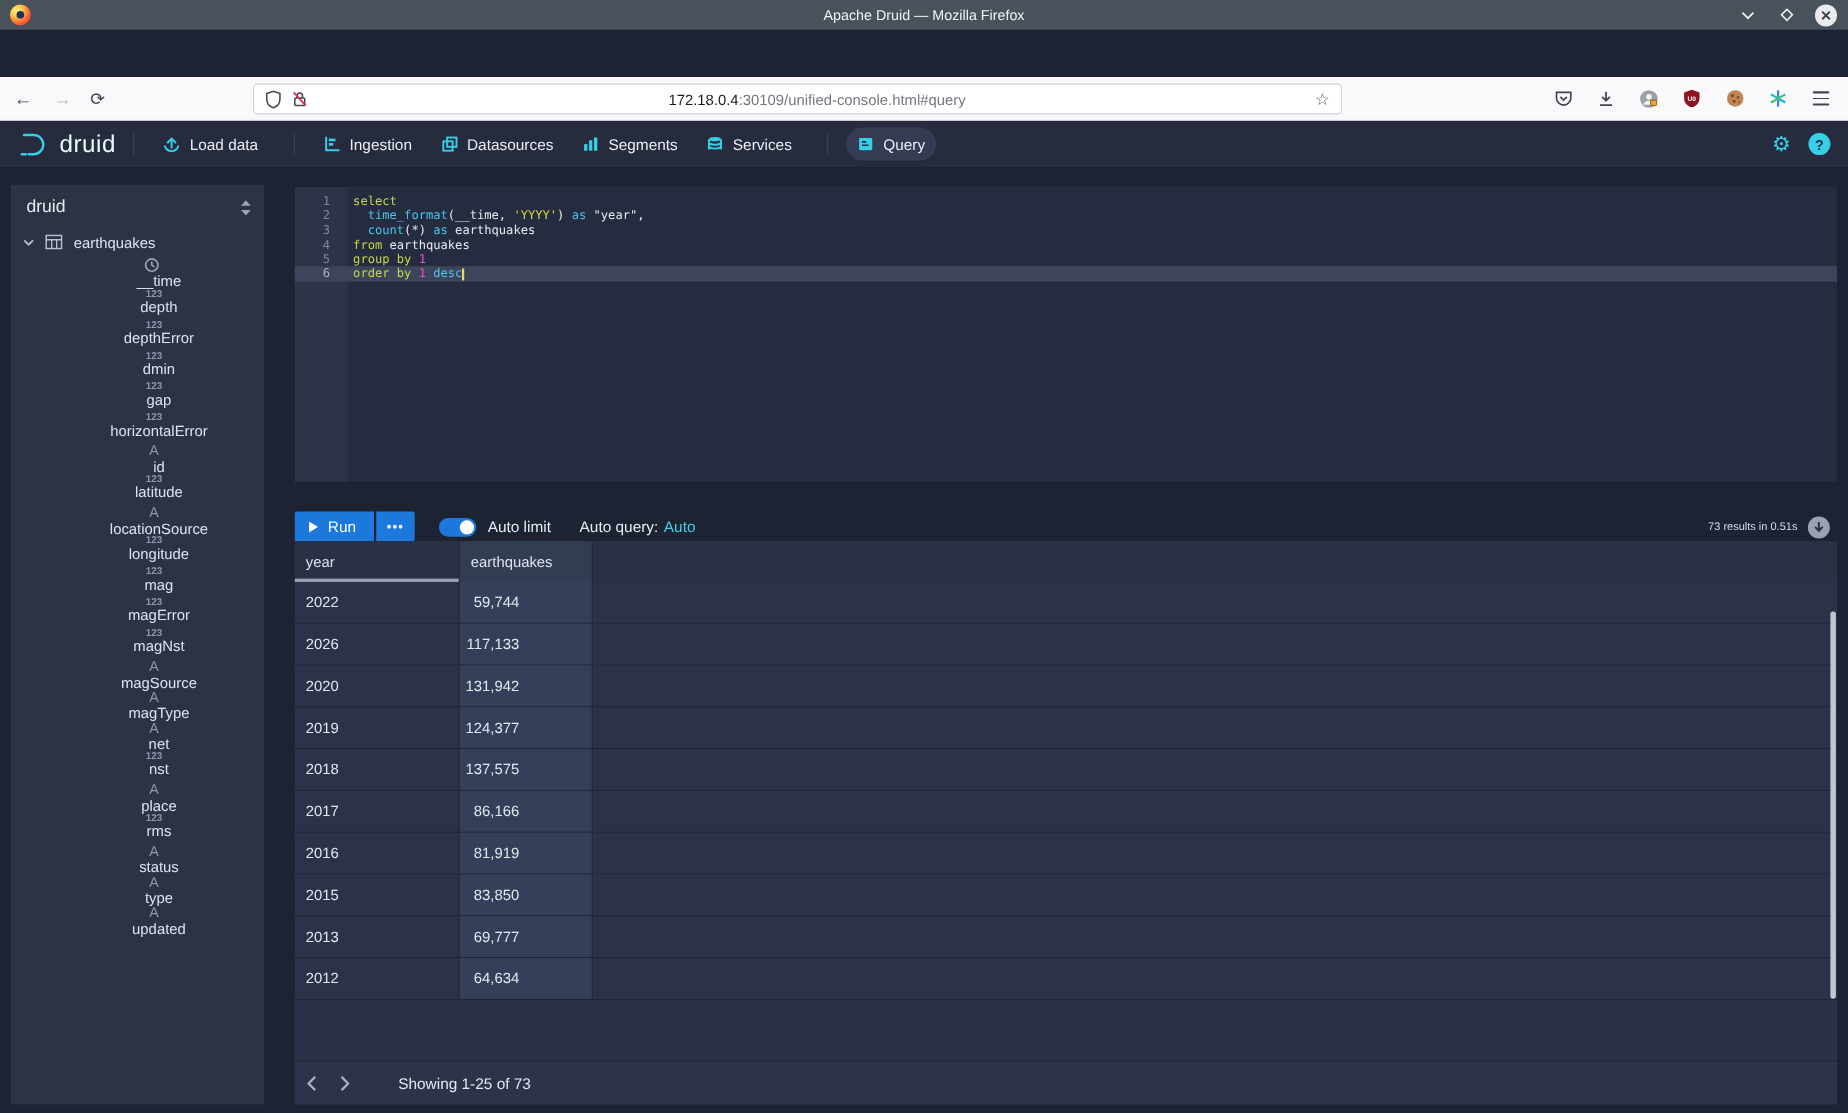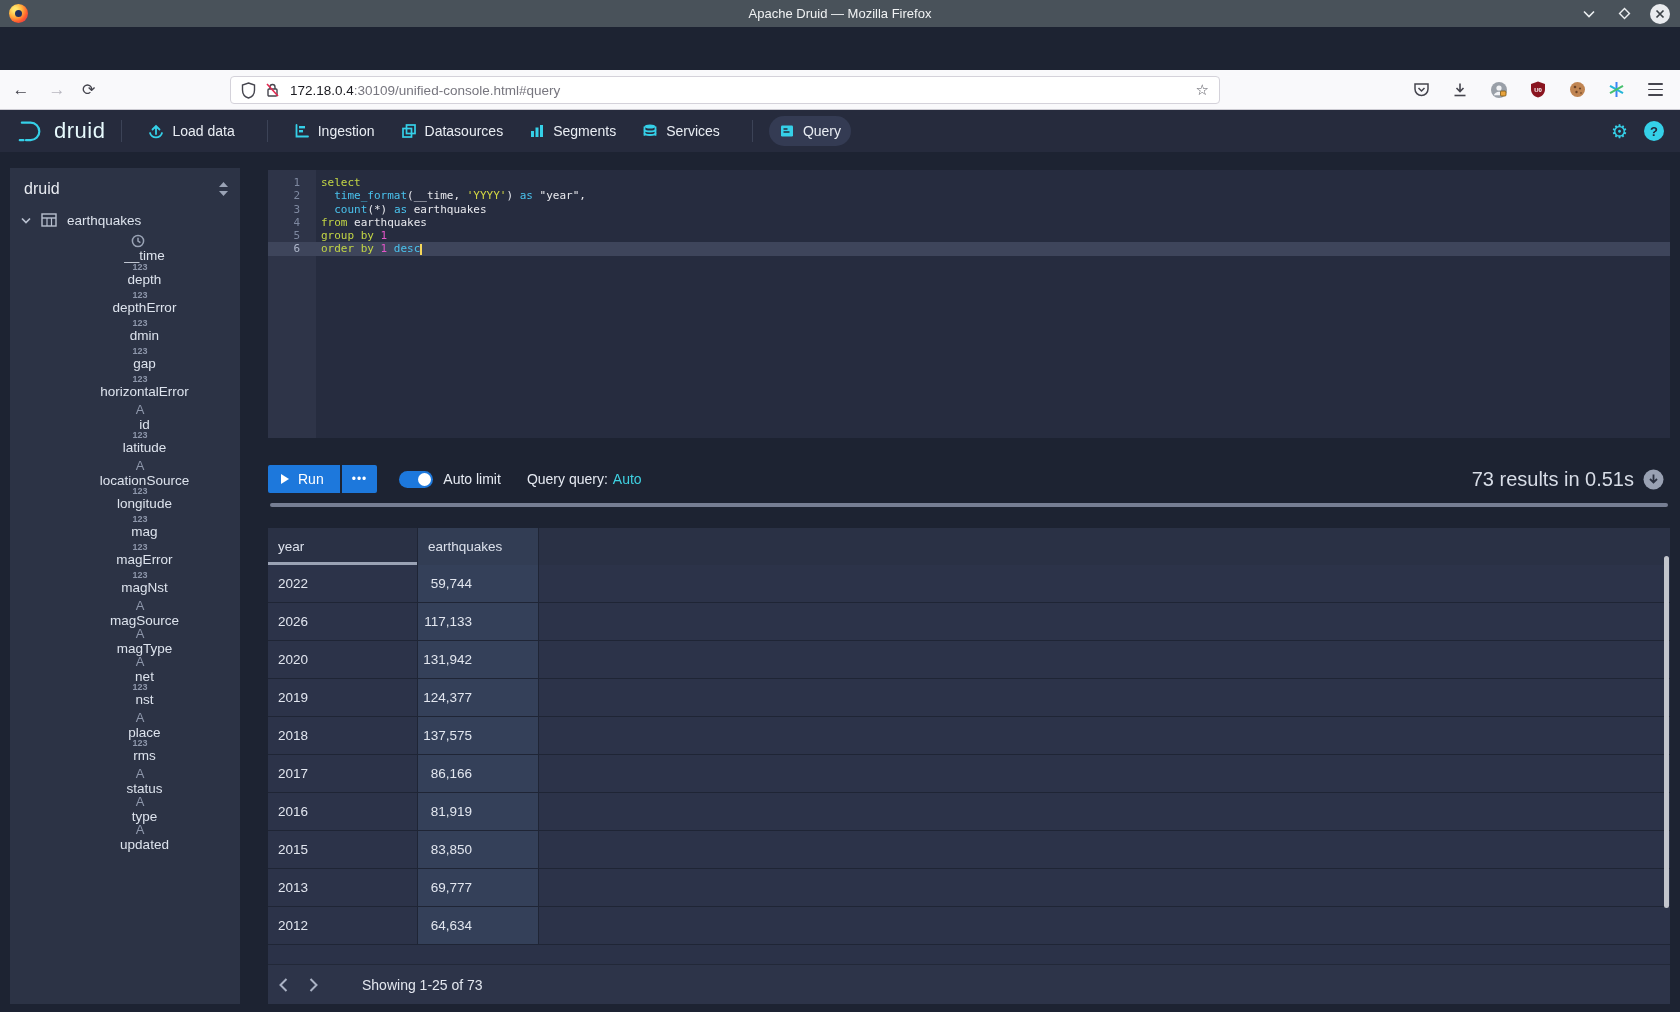--- a/index.html
+++ b/index.html
@@ -25,21 +25,21 @@
   .newtab { position:absolute; left:218px; top:8px; width:28px; height:28px; border-radius:6px; display:flex; align-items:center; justify-content:center;
             color:#3c3c44; font-size:19px; font-weight:400; }
 
   
   .toolbar { position:absolute; left:0; top:70px; width:1680px; height:40px; background:#f9f9fb; border-bottom:1px solid #cccbd2; }
   .navbtns { position:absolute; left:10px; top:0; height:39px; display:flex; align-items:center; gap:14px; }
   .nav-arrow { font-size:17px; color:#45454e; width:22px; text-align:center; }
   .nav-arrow.disabled { color:#b7b6bf; }
   .reload-glyph { font-size:16px; color:#45454e; }
   .urlbar { position:absolute; left:230px; top:6px; width:990px; height:28px; background:#ffffff; border:1px solid #d4d2da; border-radius:4px;
-            display:flex; align-items:center; padding:0 10px; }
+            display:flex; align-items:center; padding:0 10px;text-align:center; }
   .url-text { font-size:13.5px; margin-left:10px; white-space:nowrap; overflow:hidden; flex:1; }
   .url-host { color:#1b1b21; }
   .url-rest { color:#77767f; }
   .star { color:#55555e; font-size:15px; }
   .ext-icons { position:absolute; right:12px; top:0; height:39px; display:flex; align-items:center; gap:13px; }
   .ext-btn { width:26px; height:26px; display:flex; align-items:center; justify-content:center; border-radius:4px; }
   .hamburger { display:flex; flex-direction:column; gap:3.5px; }
   .hamburger i { width:15px; height:1.8px; background:#45454e; border-radius:1px; }
 
   
@@ -92,28 +92,28 @@
              display:flex; align-items:center; padding:0 16px 0 13px; font-family:inherit; }
   .play-tri { width:0; height:0; border-left:8px solid #fff; border-top:5px solid transparent; border-bottom:5px solid transparent; margin-right:9px; }
   .btn-more { height:28px; background:#1d78dc; color:#fff; border:none; border-radius:0 2px 2px 0; margin-left:2px; padding:0 10px;
               font-size:12px; letter-spacing:1px; }
   .toggle { width:34px; height:17px; border-radius:9px; background:#1d78dc; position:relative; margin-left:22px; }
   .toggle .knob { position:absolute; right:2px; top:2px; width:13px; height:13px; border-radius:50%; background:#fff; }
   .rb-label { color:#e6eaf2; font-size:14px; margin-left:10px; }
   .lq { margin-left:26px; }
   .lq-val { color:#3fd2e2; margin-left:5px; }
   .rb-right { margin-left:auto; display:flex; align-items:center; gap:9px; padding-right:6px; }
-  .rb-status { color:#d7dce6; font-size:20px; }
+  .rb-status { color:#d7dce6; font-size:10px; }
 
   
   .hscroll { position:absolute; left:2px; top:335px; width:1398px; height:4px; background:#767e93; border-radius:2px; }
   .vscroll { position:absolute; right:1px; top:388px; width:5px; height:352px; background:#c3c6cd; border-radius:3px; z-index:5; }
 
   
-  .results { position:absolute; left:0; top:360px; width:1402px; bottom:0; background:#2b3248; }
+  .results { position:absolute; left:0; top:324px; width:1402px; bottom:0; background:#2b3248; }
   .thead { display:flex; height:37px; }
   .th { font-size:13.5px; color:#dce1ec; display:flex; align-items:center; padding-left:10px; position:relative; }
   .th-year { width:150px; background:#2a3145; border-right:1px solid #1f2535; }
   .th-year::after { content:""; position:absolute; left:0; bottom:0; width:100%; height:3px; background:#9aa2b4; }
   .th-eq { width:121px; background:#323d54; border-right:1px solid #1f2535; }
   .th-fill { flex:1; background:#2a3145; }
   .tbody { position:absolute; left:0; top:37px; bottom:40px; width:1402px; overflow:hidden; }
   .trow { display:flex; height:38px; border-bottom:1px solid #1f2535; font-size:13.5px; color:#e2e6ef; }
   .td { display:flex; align-items:center; }
   .td-year { width:150px; padding-left:10px; background:#2c3349; border-right:1px solid #1f2535; }
@@ -445,21 +445,21 @@
       <div class="runbar">
         <button class="btn-run">
           <span class="play-tri"></span>
           <span>Run</span>
         </button>
         <button class="btn-more">•••</button>
         <span class="toggle">
             <span class="knob"></span>
           </span>
         <span class="rb-label">Auto limit</span>
-        <span class="rb-label lq">Query query:</span>
+        <span class="rb-label lq">Auto query:</span>
         <span class="rb-label lq-val">Auto</span>
         <span class="rb-right">
           <span class="rb-status">73 results in 0.51s</span>
           <svg width="21" height="21" viewBox="0 0 21 21">
             <circle cx="10.5" cy="10.5" r="10" fill="#99a1b3"></circle>
             <path d="M10.5 5.5 V13 M7 10 l3.5 3.5 L14 10" fill="none" stroke="#2a3040" stroke-width="1.8"></path>
           </svg>
         </span>
       </div>
 

